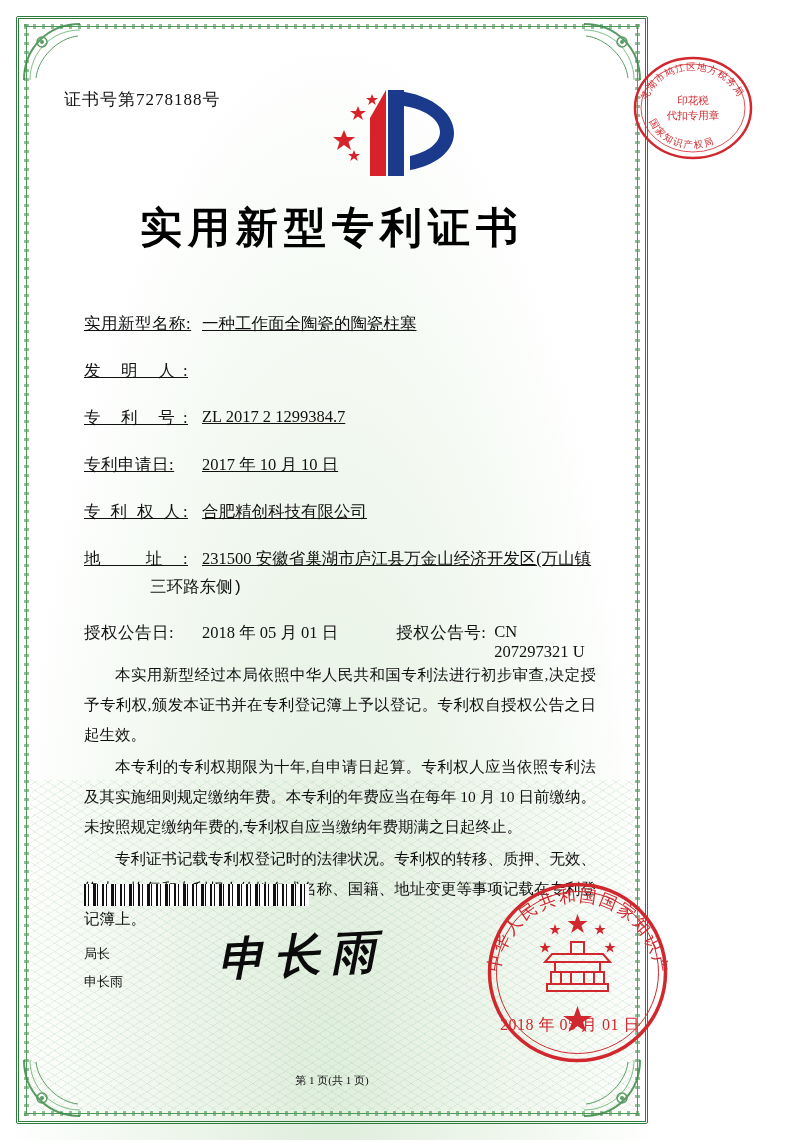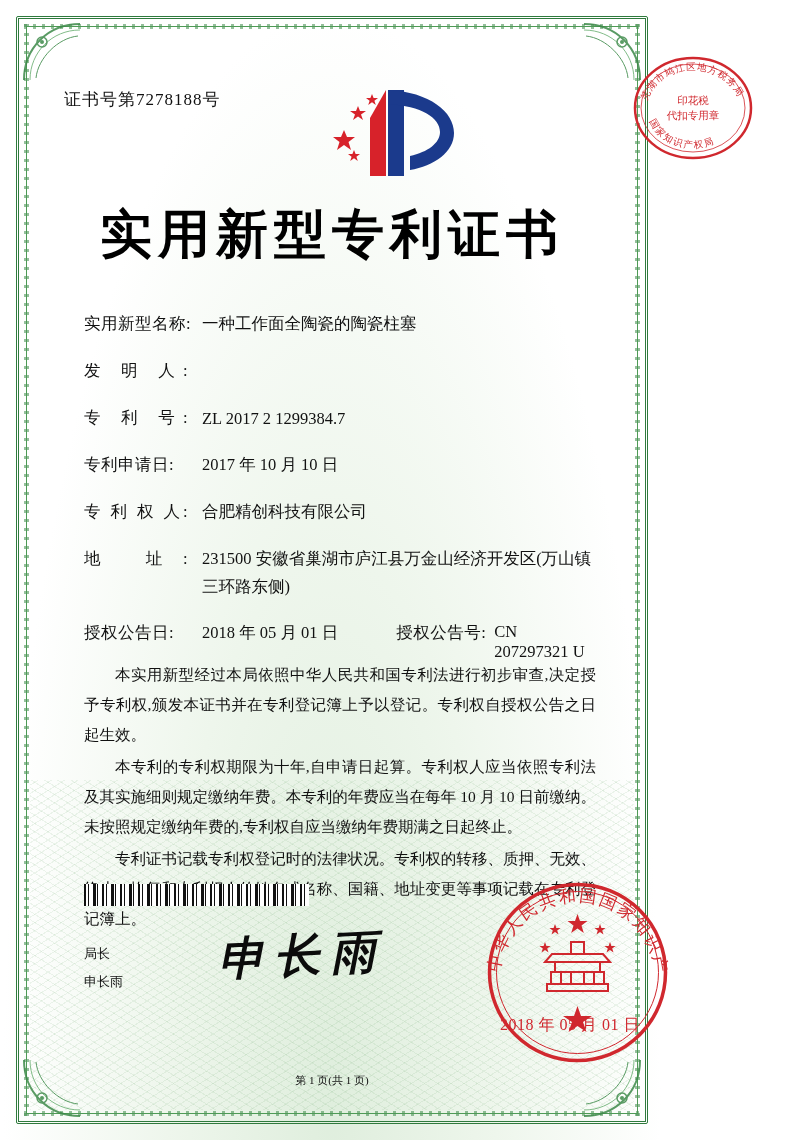--- a/index.html
+++ b/index.html
@@ -88,58 +88,60 @@
     left: 64px; top: 88px;
     font-size: 17px;
     color: #111;
     letter-spacing: 1px;
   }
 
   .title {
     position: absolute;
     left: 0; right: 0; top: 200px;
     text-align: center;
-    font-size: 52px;
+    font-size: 42px;
     font-weight: bold;
     letter-spacing: 6px;
     color: #000;
   }
 
   .fields {
     position: absolute;
     left: 84px; top: 313px;
     right: 70px;
     font-size: 16.5px;
     color: #111;
   }
   .field-row {
     display: flex;
-    align-items: flex-end;
+    align-items: flex-start;
     margin-bottom: 25px;
+    text-decoration: underline;
   }
   .field-label {
     width: 118px;
     flex: none;
     letter-spacing: 0.5px;
     white-space: nowrap;
   }
   .field-label.spaced {
     display: inline-block;
     text-align: justify;
     text-align-last: justify;
     width: 104px;
     padding-right: 14px;
   }
   .field-value {
     flex: 1;
   }
   .field-value2 {
-    margin-left: 118px;
+    margin-left: 66px;
     margin-top: -19px;
     margin-bottom: 22px;
+    font-family: Liberation Mono, monospace;
   }
   .row-inline {
     display: flex;
     margin-bottom: 8px;
   }
   .inline-left { width: 340px; display: flex; }
   .inline-right { display: flex; }
   .inline-right .field-label { width: auto; margin-right: 8px; }
 
   .body-text {

